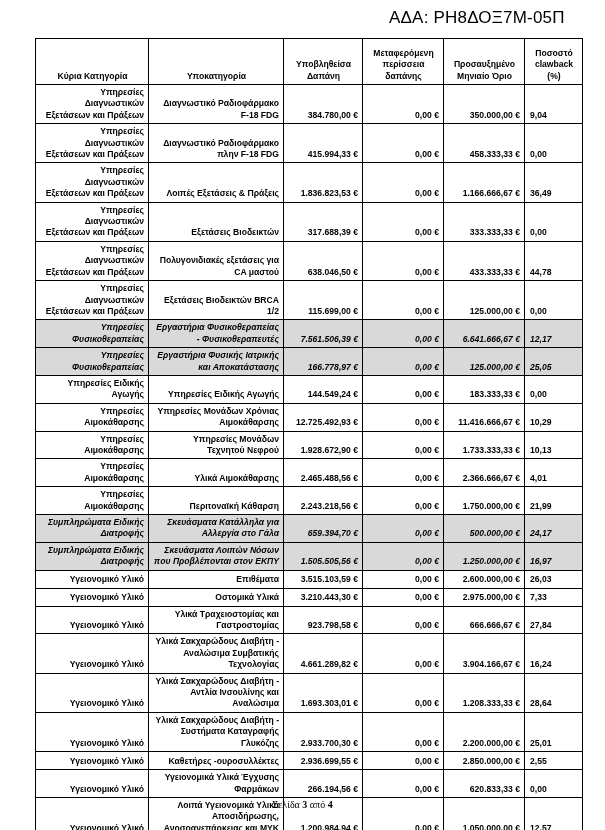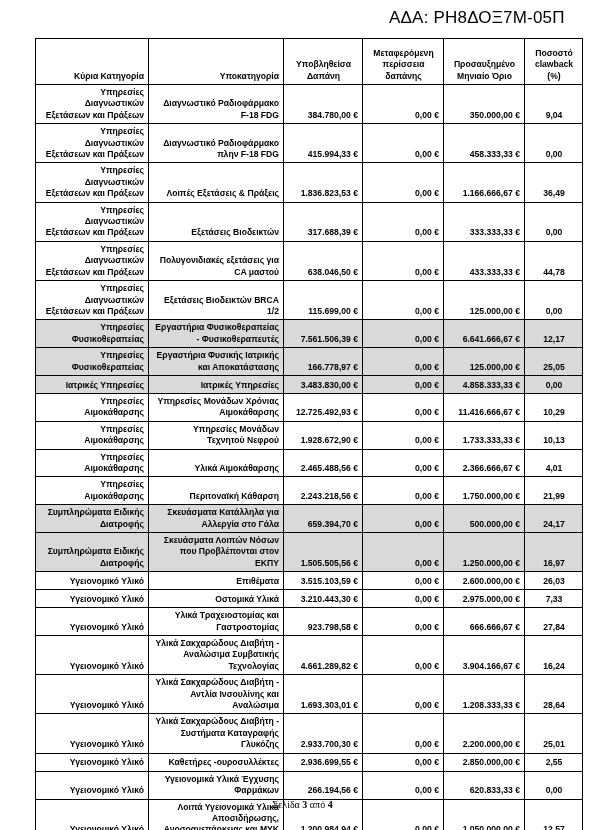--- a/index.html
+++ b/index.html
@@ -19,25 +19,25 @@
   table.report th, table.report td {
     border:1px solid #000;
     vertical-align:bottom;
     font-family:"Liberation Sans", sans-serif;
     font-size:8.6px; font-weight:bold; line-height:11.4px;
     padding:2px 4px 2px 5px;
     overflow:hidden;
     word-wrap:break-word;
   }
   thead th { height:41px; text-align:center; padding-bottom:3px;margin-left:36px; }
-  thead th.left { text-align:right; }
+  thead th.left { text-align:center; }
   td.txt { text-align:right; }
   td.num { text-align:right; padding-right:9px; white-space:nowrap; }
-  td.pct { text-align:center; padding-right:7px; white-space:nowrap; }
-  tr.shaded td { background:#d9d9d9; }
+  td.pct { text-align:left; padding-right:7px; white-space:nowrap; }
+  tr.shaded td { background:#d9d9d9;font-style:italic; }
   tbody td { height:13px; }
   .footer {
     position:absolute; left:0; top:799px; width:605px; text-align:center;
     font-family:"Liberation Serif", serif; font-size:10px;
   }
   .footer b { font-weight:bold; }
 </style>
 </head>
 <body>
 
@@ -120,26 +120,26 @@
         <td class="pct">12,17</td>
       </tr>
       <tr class="shaded">
         <td class="txt">Υπηρεσίες Φυσικοθεραπείας</td>
         <td class="txt">Εργαστήρια Φυσικής Ιατρικής και Αποκατάστασης</td>
         <td class="num">166.778,97 €</td>
         <td class="num">0,00 €</td>
         <td class="num">125.000,00 €</td>
         <td class="pct">25,05</td>
       </tr>
-      <tr class="shaded">
-        <td class="txt">Ιατρικές Υπηρεσίες</td>
-        <td class="txt">Ιατρικές Υπηρεσίες</td>
-        <td class="num">3.483.830,00 €</td>
-        <td class="num">0,00 €</td>
-        <td class="num">4.858.333,33 €</td>
+      <tr>
+        <td class="txt">Υπηρεσίες Ειδικής Αγωγής</td>
+        <td class="txt">Υπηρεσίες Ειδικής Αγωγής</td>
+        <td class="num">144.549,24 €</td>
+        <td class="num">0,00 €</td>
+        <td class="num">183.333,33 €</td>
         <td class="pct">0,00</td>
       </tr>
       <tr>
         <td class="txt">Υπηρεσίες Αιμοκάθαρσης</td>
         <td class="txt">Υπηρεσίες Μονάδων Χρόνιας Αιμοκάθαρσης</td>
         <td class="num">12.725.492,93 €</td>
         <td class="num">0,00 €</td>
         <td class="num">11.416.666,67 €</td>
         <td class="pct">10,29</td>
       </tr>

